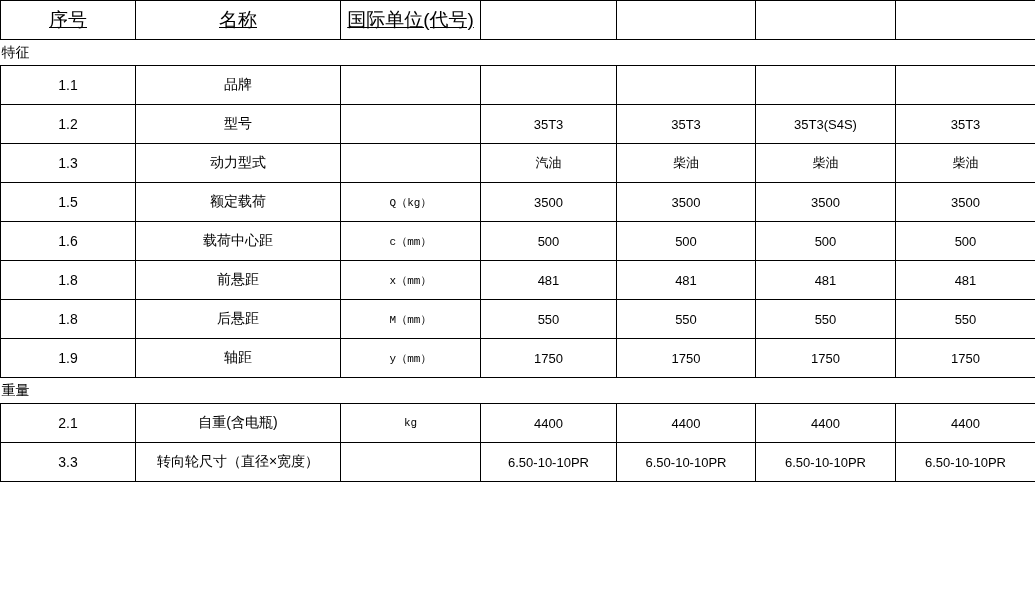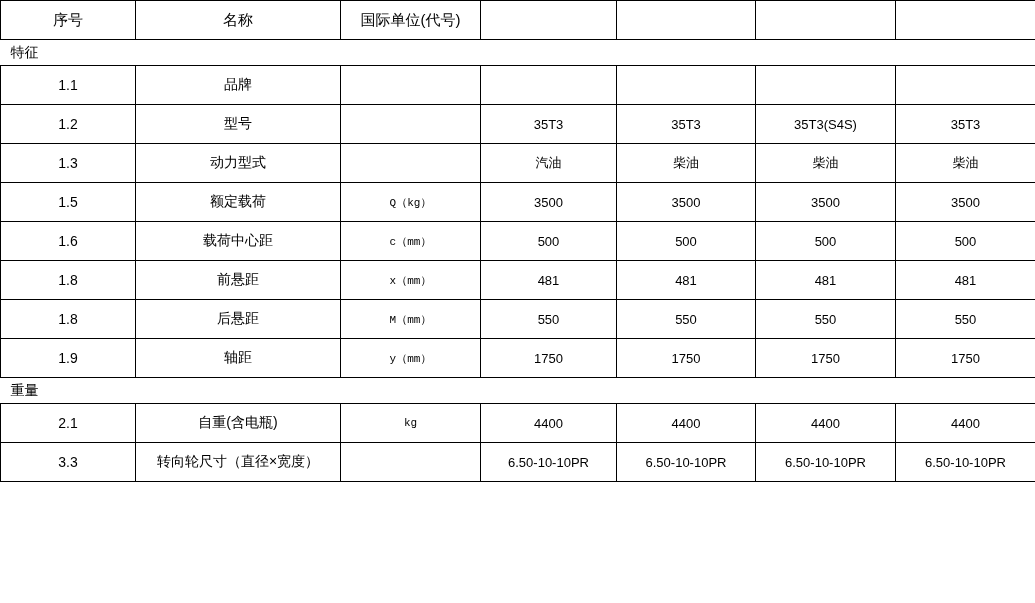--- a/index.html
+++ b/index.html
@@ -36,22 +36,23 @@
   
   col.c0 { width: 135px; }
   col.c1 { width: 205px; }
   col.c2 { width: 140px; }
   col.c3 { width: 136px; }
   col.c4 { width: 139px; }
   col.c5 { width: 140px; }
   col.c6 { width: 140px; }
 
   .hdr td {
-    font-size: 15px;
+    font-size: 19px;
     height: 36px;
+    text-decoration: underline;
   }
   .hdr td.blank {
     border: 1px solid #000000;
   }
   .unit-cell {
     font-family: "Liberation Mono", monospace;
     font-size: 11px;
   }
   .namecell {
     font-size: 14px;
@@ -61,21 +62,21 @@
   }
   .valcell {
     font-size: 13px;
   }
   
   tr.section td {
     border: none;
     text-align: left;
     height: 26px;
     font-size: 14px;
-    padding-left: 10px;
+    padding-left: 1px;
   }
 </style>
 </head>
 <body>
 
 <div class="sheet">
   <table class="spec">
     <colgroup>
       <col class="c0">
         <col class="c1">

